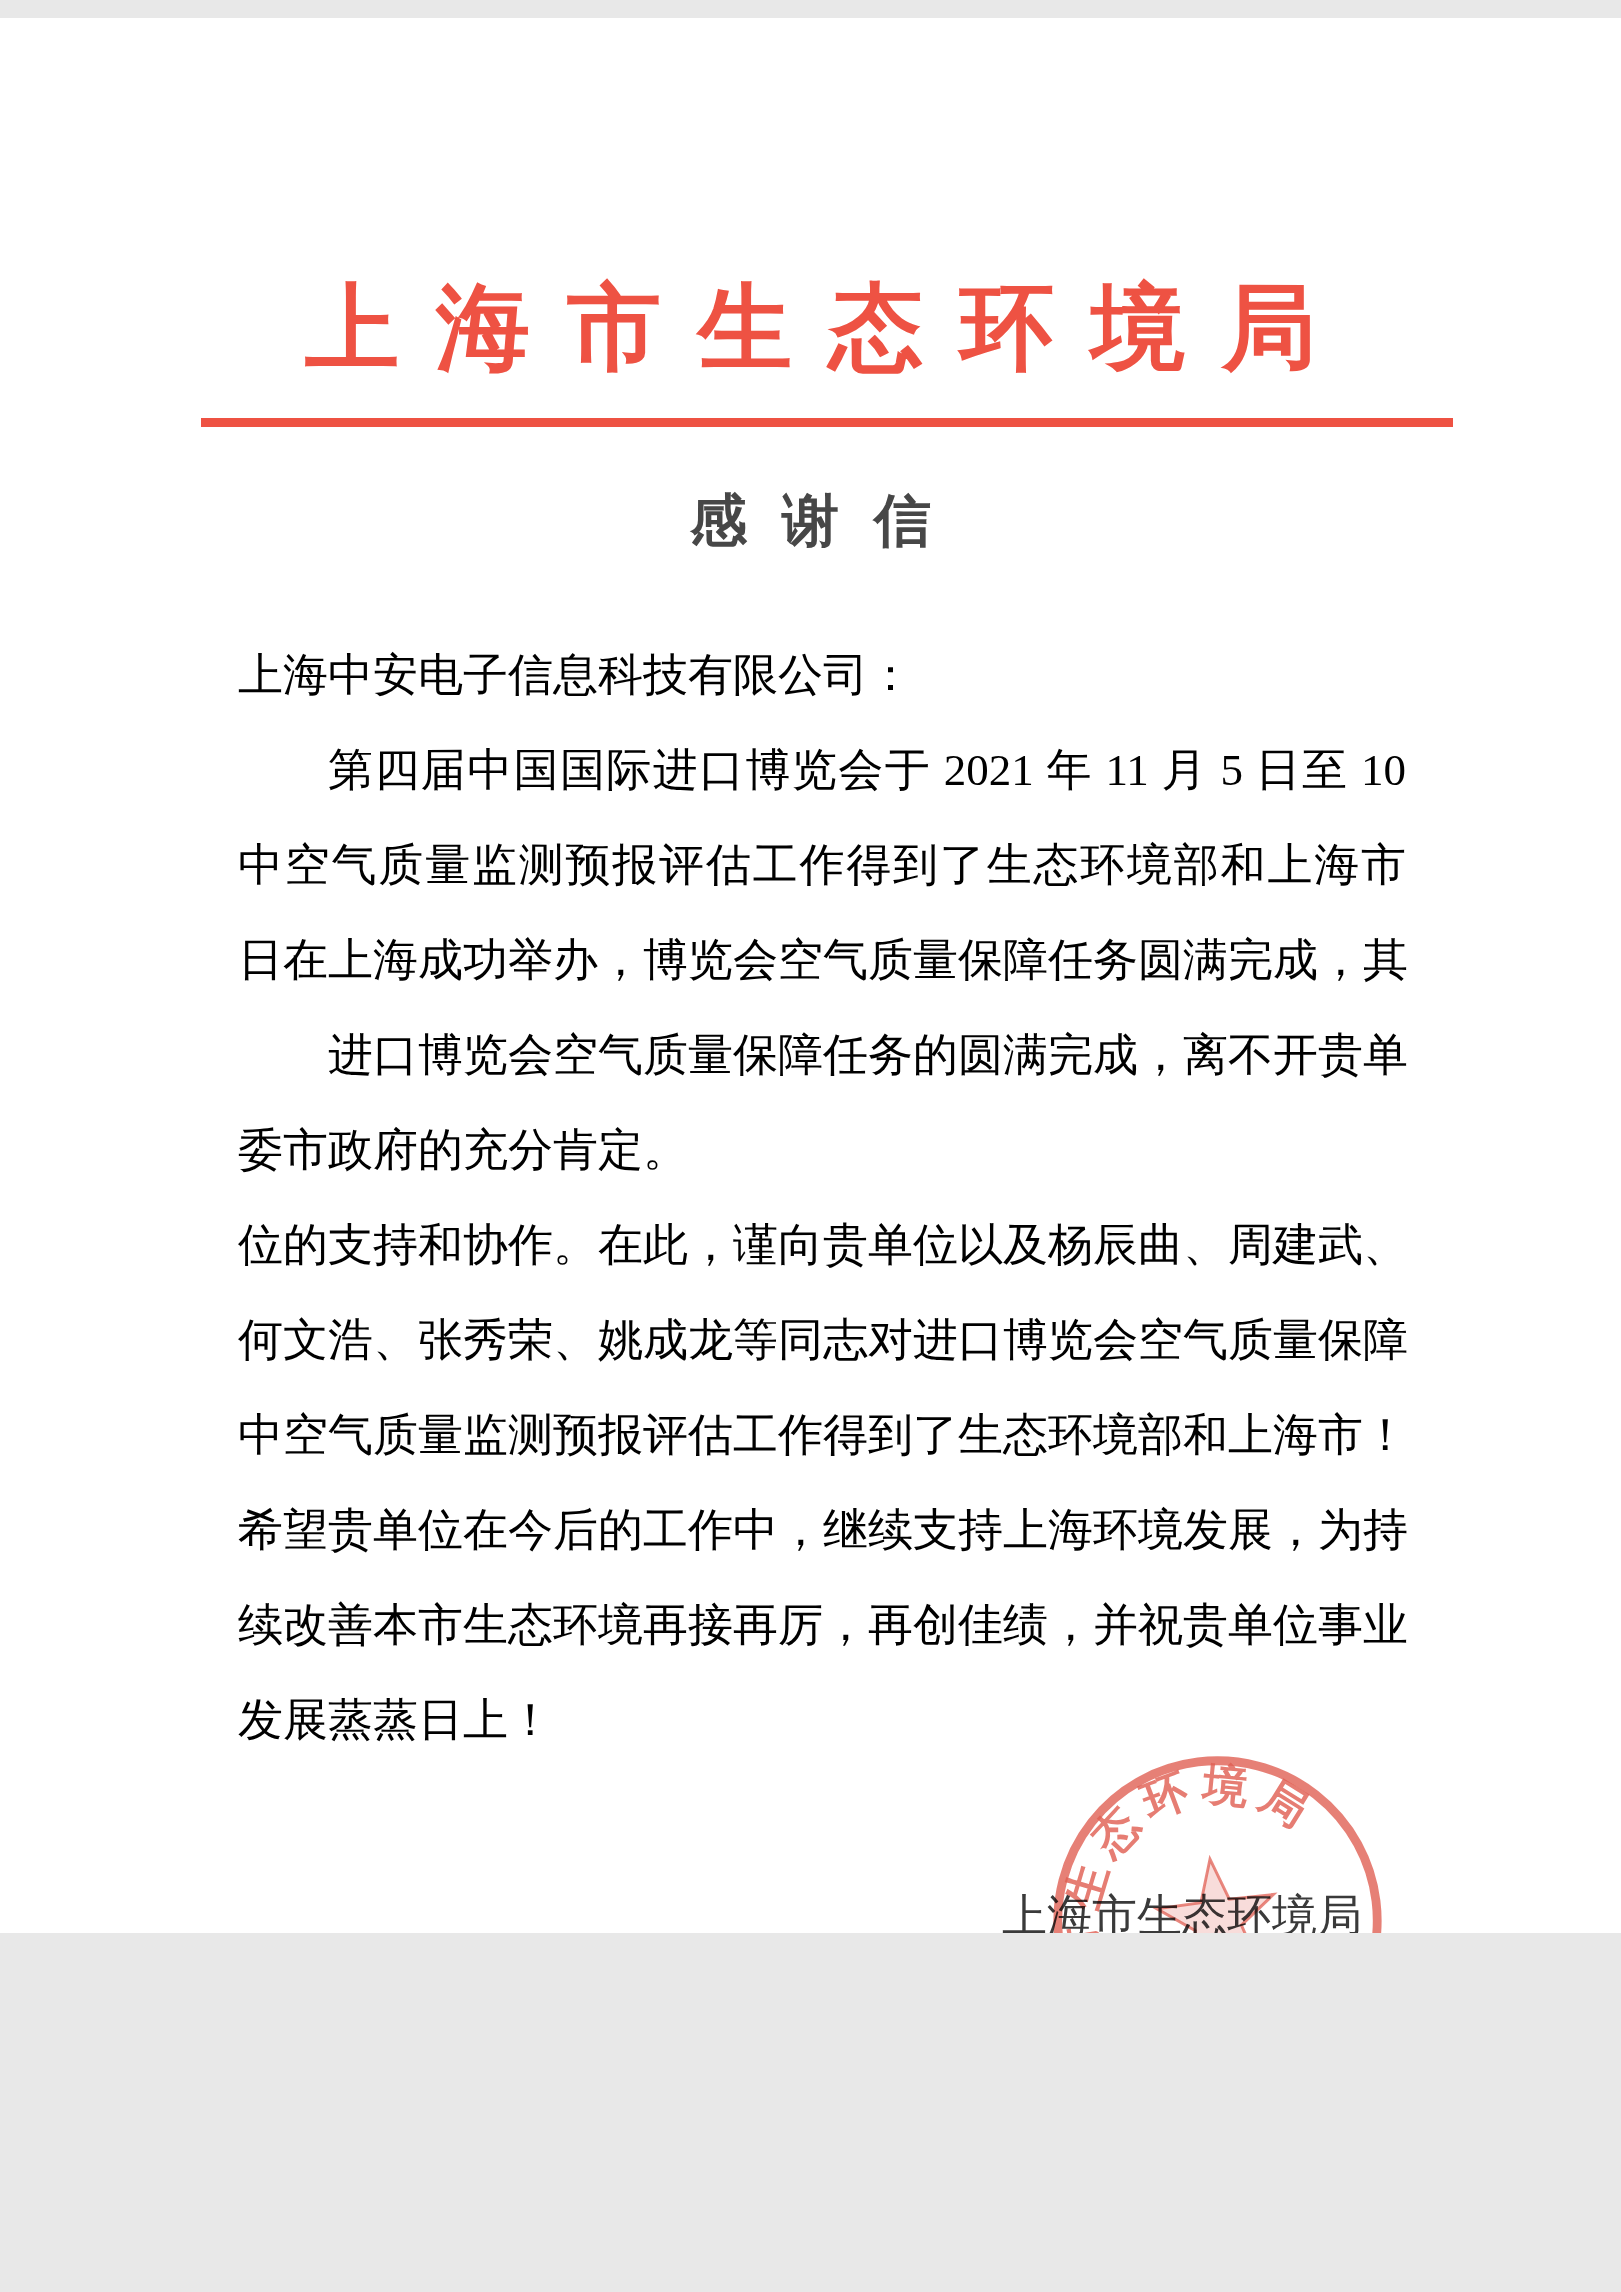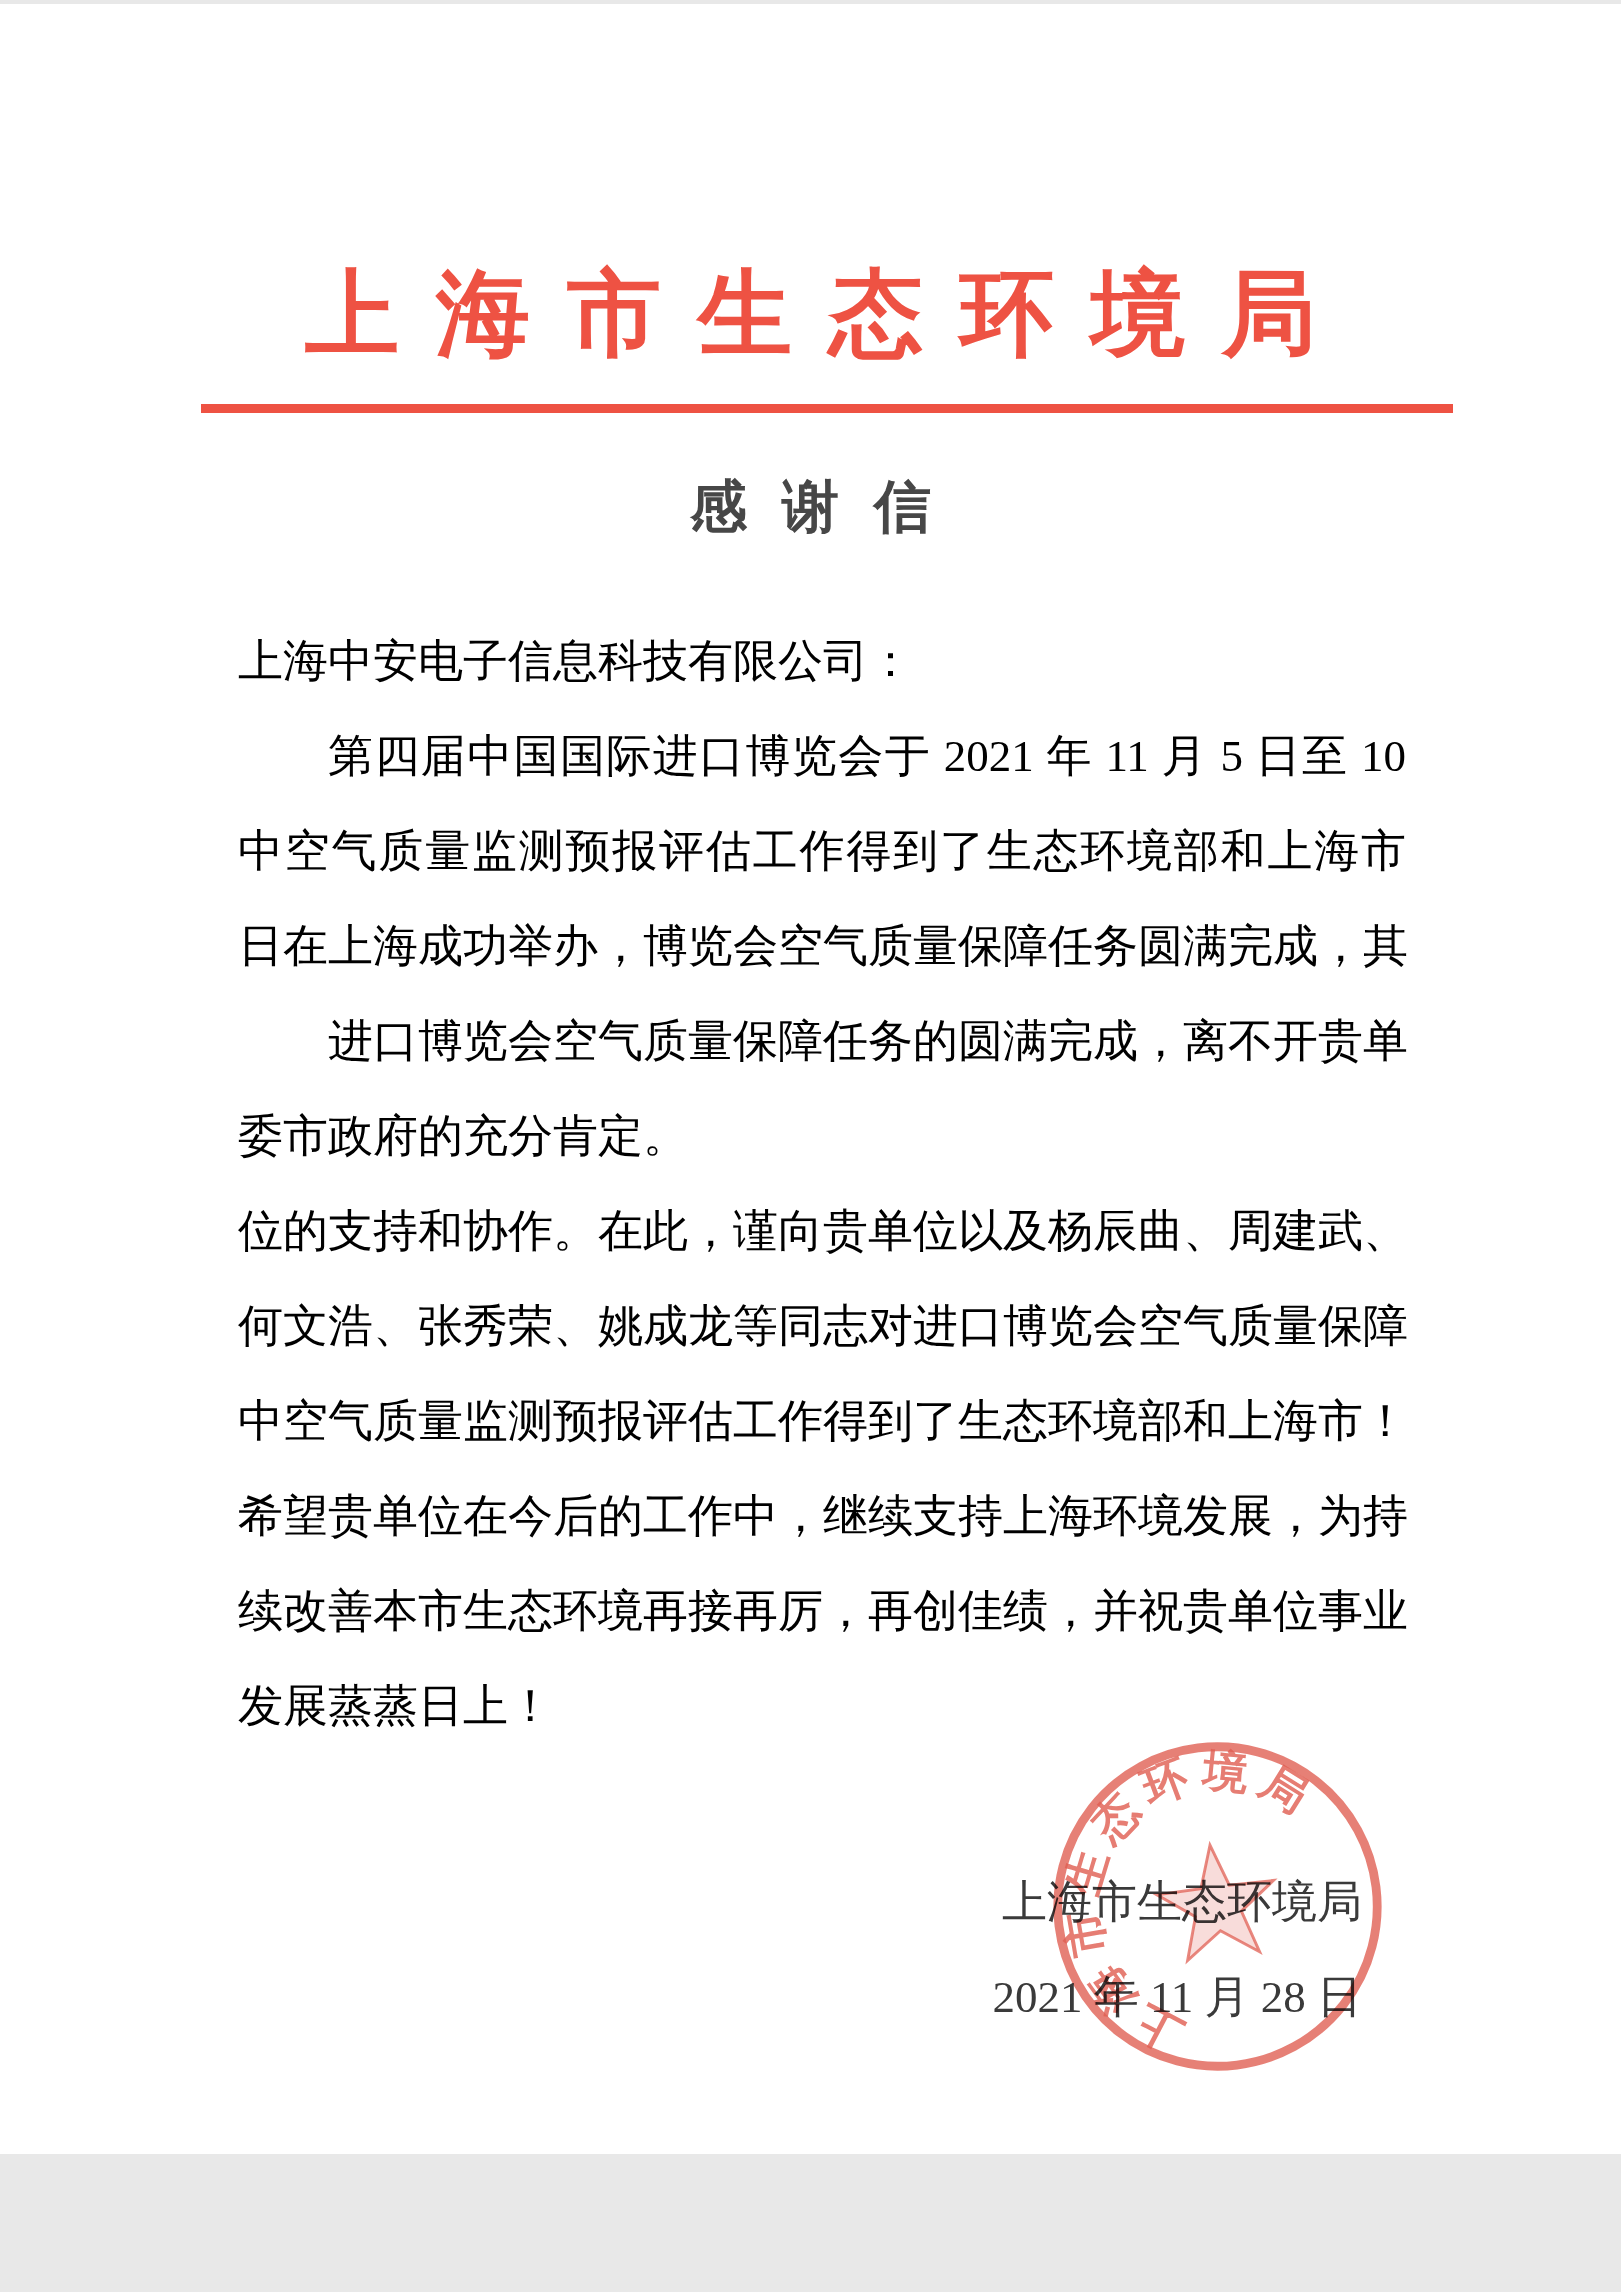--- a/index.html
+++ b/index.html
@@ -1,19 +1,19 @@
 <!DOCTYPE html>
 <html><head>
 <meta charset="utf-8">
 <style>
   html,body{margin:0;padding:0;background:#e8e8e8;}
   .page{
     position:relative;
-    width:1621px;height:2150px;
-    margin:4px auto;
+    width:1621px;height:1915px;
+    margin:18px auto;
     background:#ffffff;
     overflow:hidden;
     font-family:"Liberation Serif","DejaVu Serif",serif;
     color:#3d3d3d;
   }
   
   .letterhead{
     position:absolute;top:247px;left:0;width:100%;
     text-align:center;
     font-size:94px;font-weight:bold;

